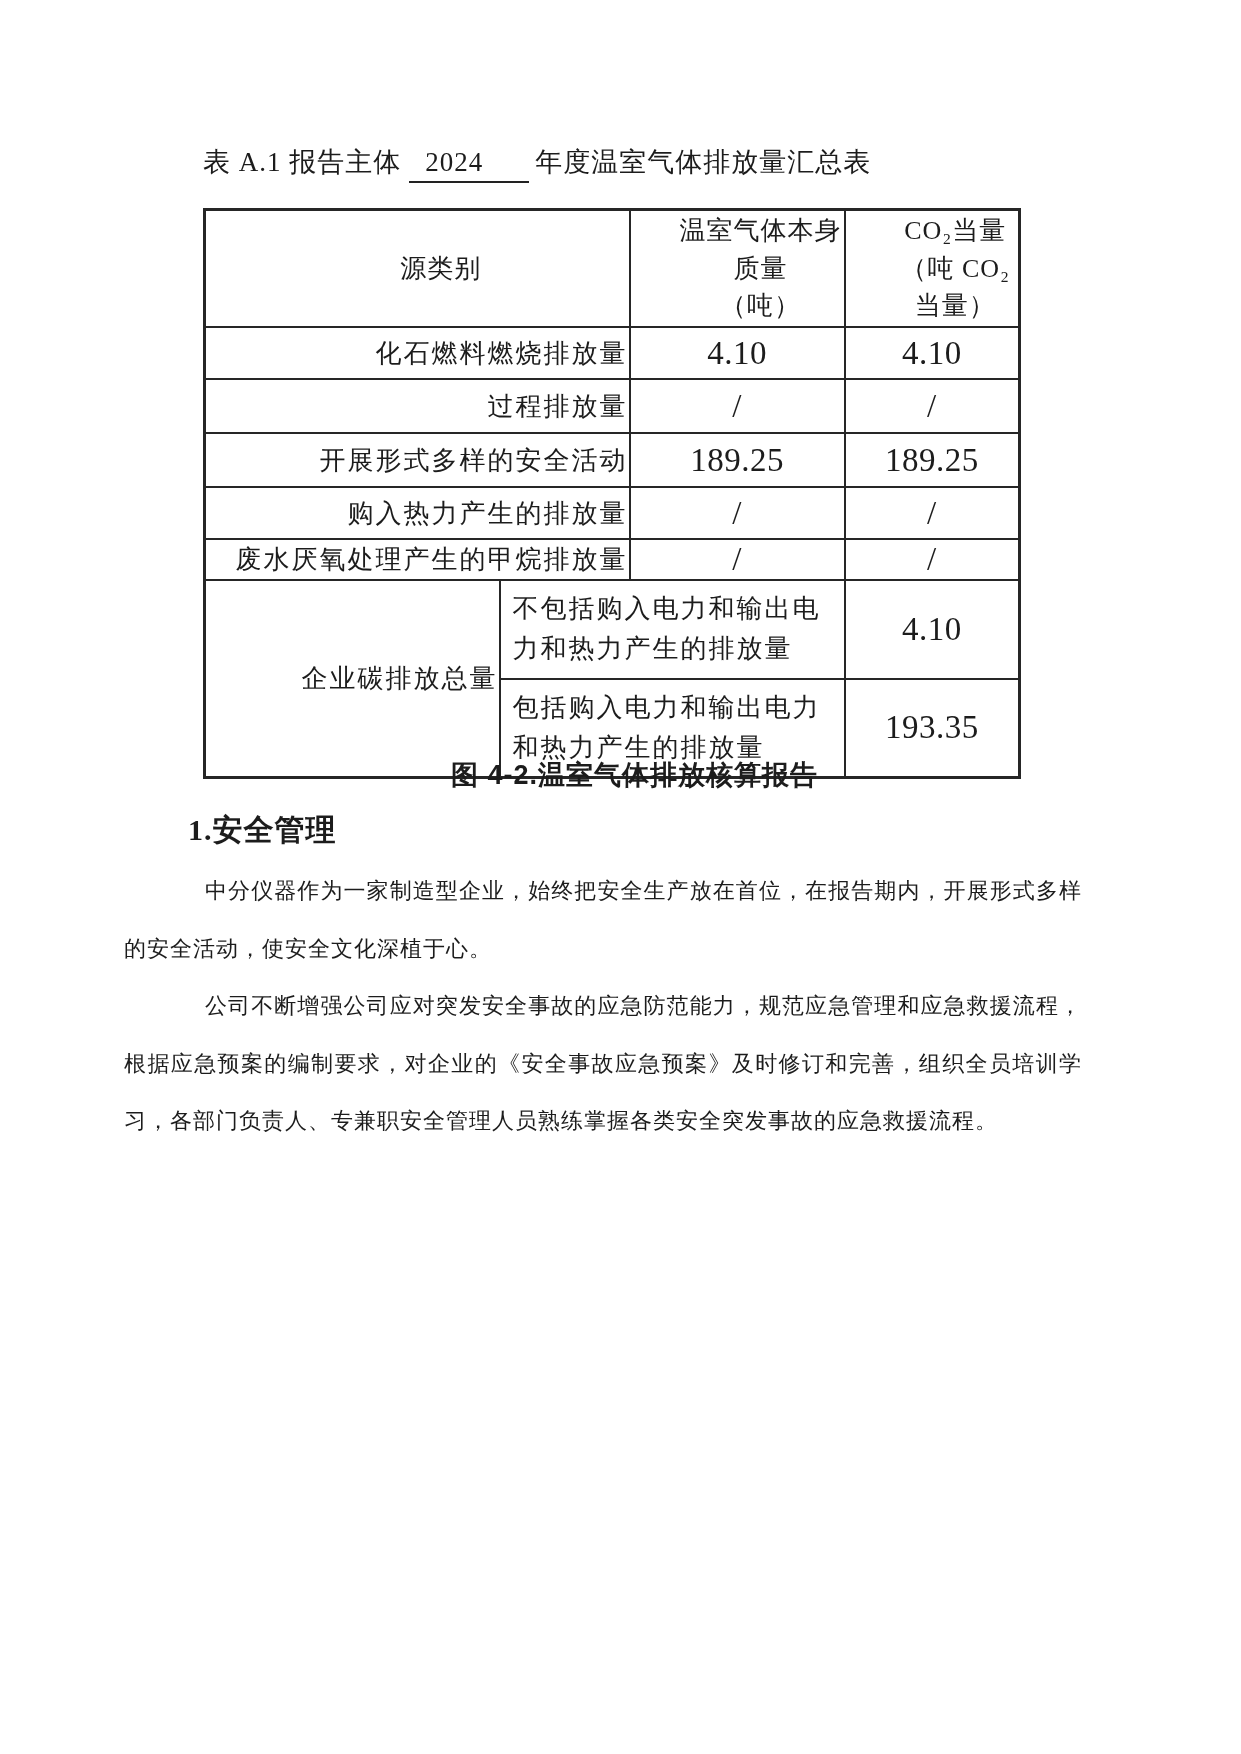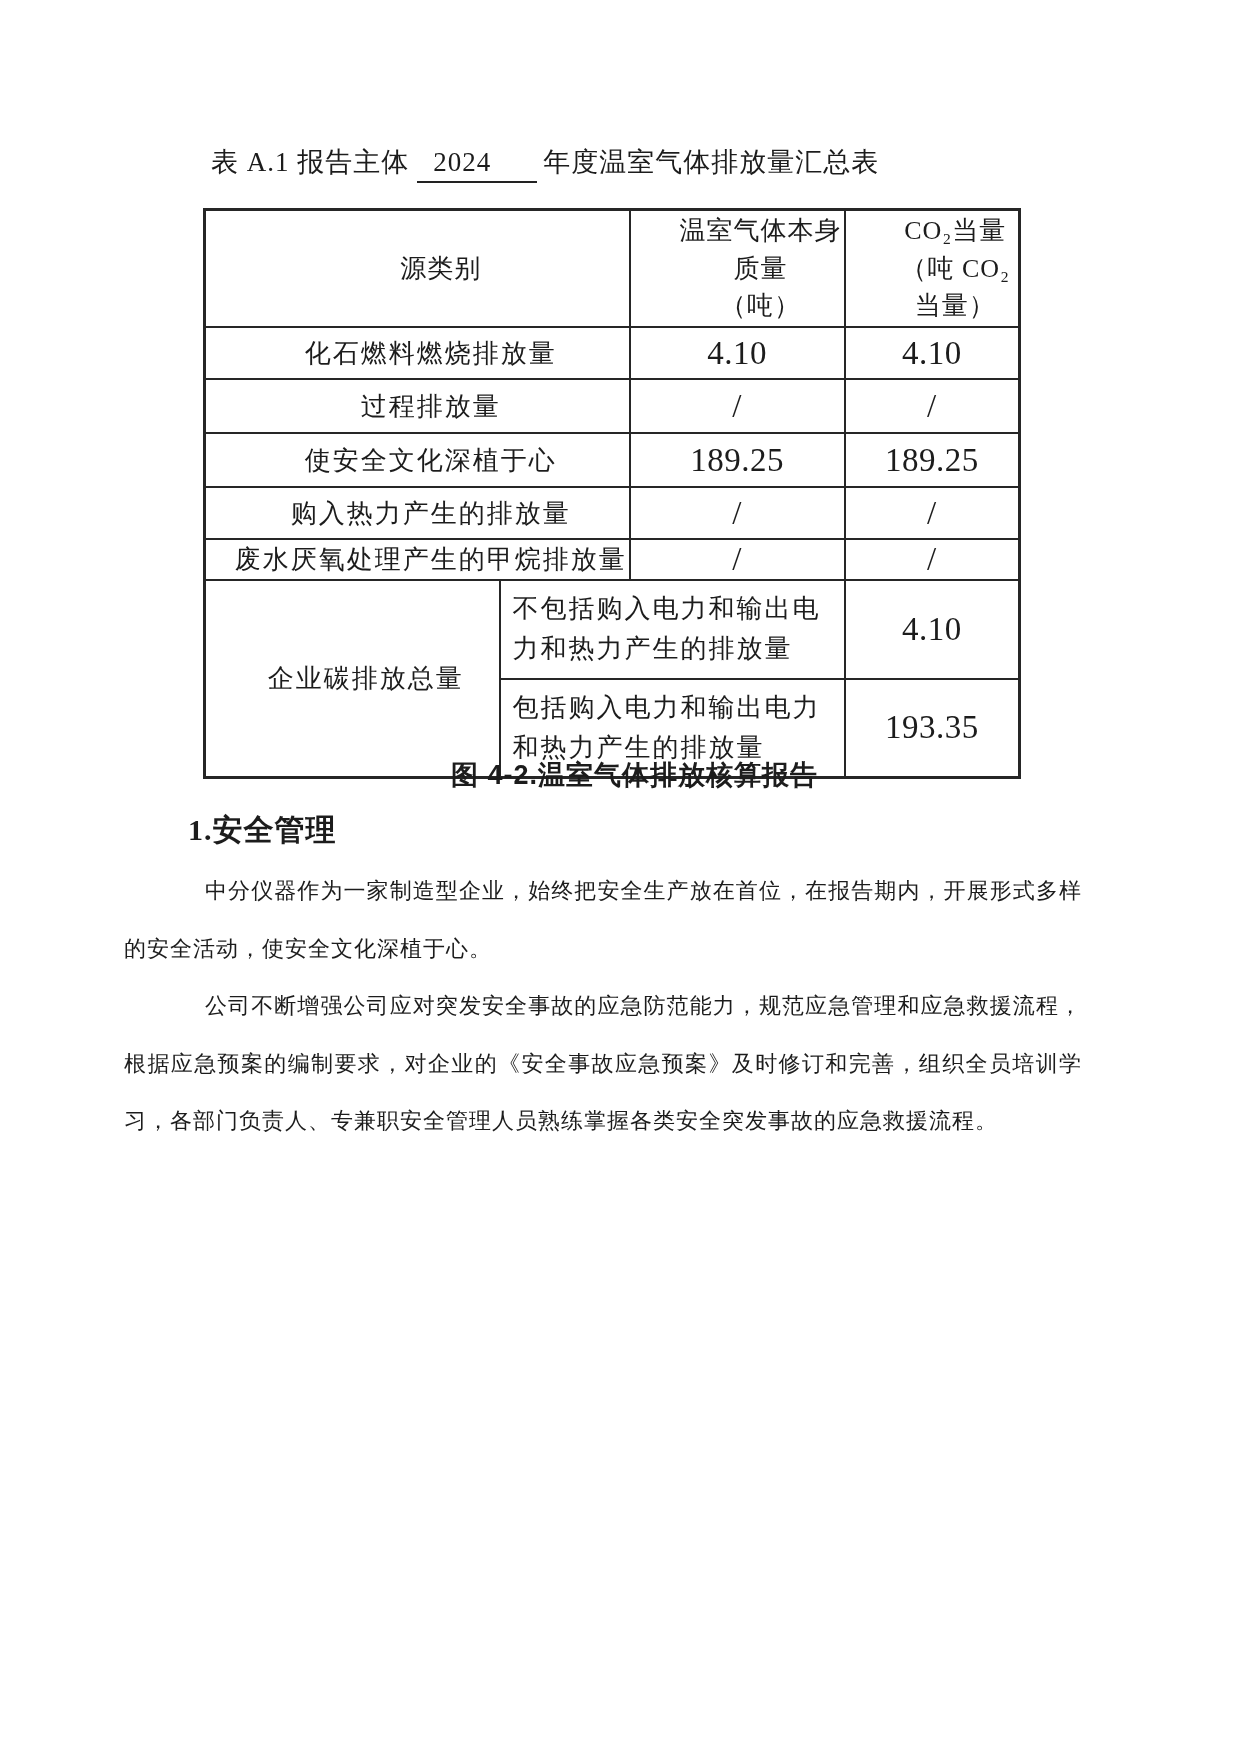--- a/index.html
+++ b/index.html
@@ -12,21 +12,21 @@
   .page {
     position: relative;
     width: 1241px; height: 1754px;
     background: #ffffff;
     overflow: hidden;
   }
 
   
   .table-title {
     position: absolute;
-    left: 211px; top: 144px;
+    left: 203px; top: 144px;
     font-size: 27px;
     line-height: 36px;
     letter-spacing: 1px;
     white-space: nowrap;
   }
   .underline-year {
     display: inline-block;
     border-bottom: 2px solid #222222;
     padding: 0 46px 1px 16px;
     margin: 0 6px 0 8px;
@@ -49,21 +49,21 @@
   }
   th.hdr {
     font-weight: bold;
     text-align: center;
     font-size: 26px;
     line-height: 1.45;
     letter-spacing: 1px;
     padding-left: 48px;
   }
   td.label {
-    text-align: center;
+    text-align: right;
     padding-left: 28px;
     font-size: 26px;
     letter-spacing: 2px;
   }
   td.desc {
     text-align: left;
     padding: 8px 22px 8px 12px;
     font-size: 26px;
     line-height: 1.55;
     letter-spacing: 2px;
@@ -148,21 +148,21 @@
         <td class="val">4.10</td>
       </tr>
 
       <tr style="height:54px">
         <td class="label" colspan="2">过程排放量</td>
         <td class="val">/</td>
         <td class="val">/</td>
       </tr>
 
       <tr style="height:54px">
-        <td class="label" colspan="2">使安全文化深植于心</td>
+        <td class="label" colspan="2">开展形式多样的安全活动</td>
         <td class="val">189.25</td>
         <td class="val">189.25</td>
       </tr>
 
       <tr style="height:52px">
         <td class="label" colspan="2">购入热力产生的排放量</td>
         <td class="val">/</td>
         <td class="val">/</td>
       </tr>
 

